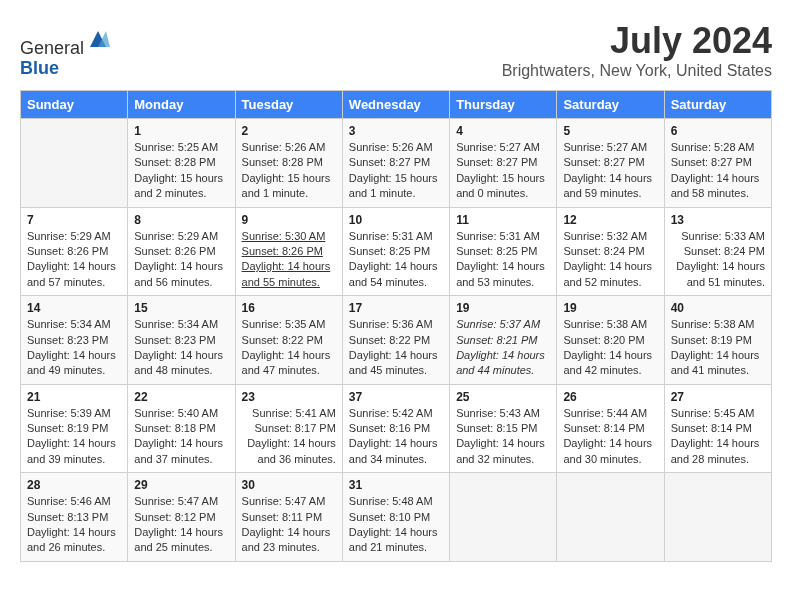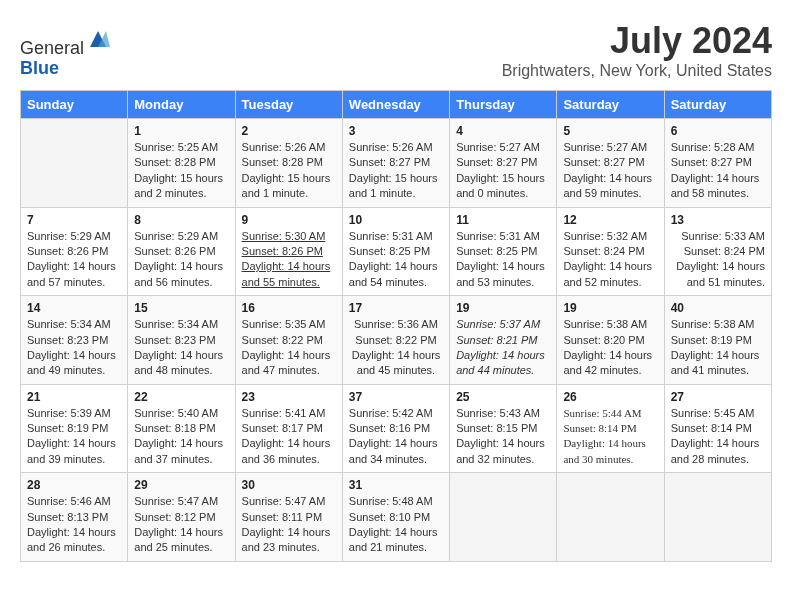--- a/index.html
+++ b/index.html
@@ -242,21 +242,21 @@
         </td>
         <td>
           <span class="day-number">16</span>
           <div class="day-info" style="white-space: pre-line;">Sunrise: 5:35 AM
 Sunset: 8:22 PM
 Daylight: 14 hours
 and 47 minutes.</div>
         </td>
         <td>
           <span class="day-number">17</span>
-          <div class="day-info" style="white-space: pre-line; text-align: center;">Sunrise: 5:36 AM
+          <div class="day-info" style="white-space: pre-line;">Sunrise: 5:36 AM
 Sunset: 8:22 PM
 Daylight: 14 hours
 and 45 minutes.</div>
         </td>
         <td>
           <span class="day-number">19</span>
           <div class="day-info" style="white-space: pre-line; font-style: italic;">Sunrise: 5:37 AM
 Sunset: 8:21 PM
 Daylight: 14 hours
 and 44 minutes.</div>
@@ -286,42 +286,42 @@
         </td>
         <td>
           <span class="day-number">22</span>
           <div class="day-info" style="white-space: pre-line;">Sunrise: 5:40 AM
 Sunset: 8:18 PM
 Daylight: 14 hours
 and 37 minutes.</div>
         </td>
         <td>
           <span class="day-number">23</span>
-          <div class="day-info" style="white-space: pre-line;">Sunrise: 5:41 AM
+          <div class="day-info" style="white-space: pre-line; text-align: right;">Sunrise: 5:41 AM
 Sunset: 8:17 PM
 Daylight: 14 hours
 and 36 minutes.</div>
         </td>
         <td>
           <span class="day-number">37</span>
           <div class="day-info" style="white-space: pre-line;">Sunrise: 5:42 AM
 Sunset: 8:16 PM
 Daylight: 14 hours
 and 34 minutes.</div>
         </td>
         <td>
           <span class="day-number">25</span>
           <div class="day-info" style="white-space: pre-line;">Sunrise: 5:43 AM
 Sunset: 8:15 PM
 Daylight: 14 hours
 and 32 minutes.</div>
         </td>
         <td>
           <span class="day-number">26</span>
-          <div class="day-info" style="white-space: pre-line; font-family: Liberation Serif, serif;">Sunrise: 5:44 AM
+          <div class="day-info" style="white-space: pre-line;">Sunrise: 5:44 AM
 Sunset: 8:14 PM
 Daylight: 14 hours
 and 30 minutes.</div>
         </td>
         <td>
           <span class="day-number">27</span>
           <div class="day-info" style="white-space: pre-line;">Sunrise: 5:45 AM
 Sunset: 8:14 PM
 Daylight: 14 hours
 and 28 minutes.</div>

